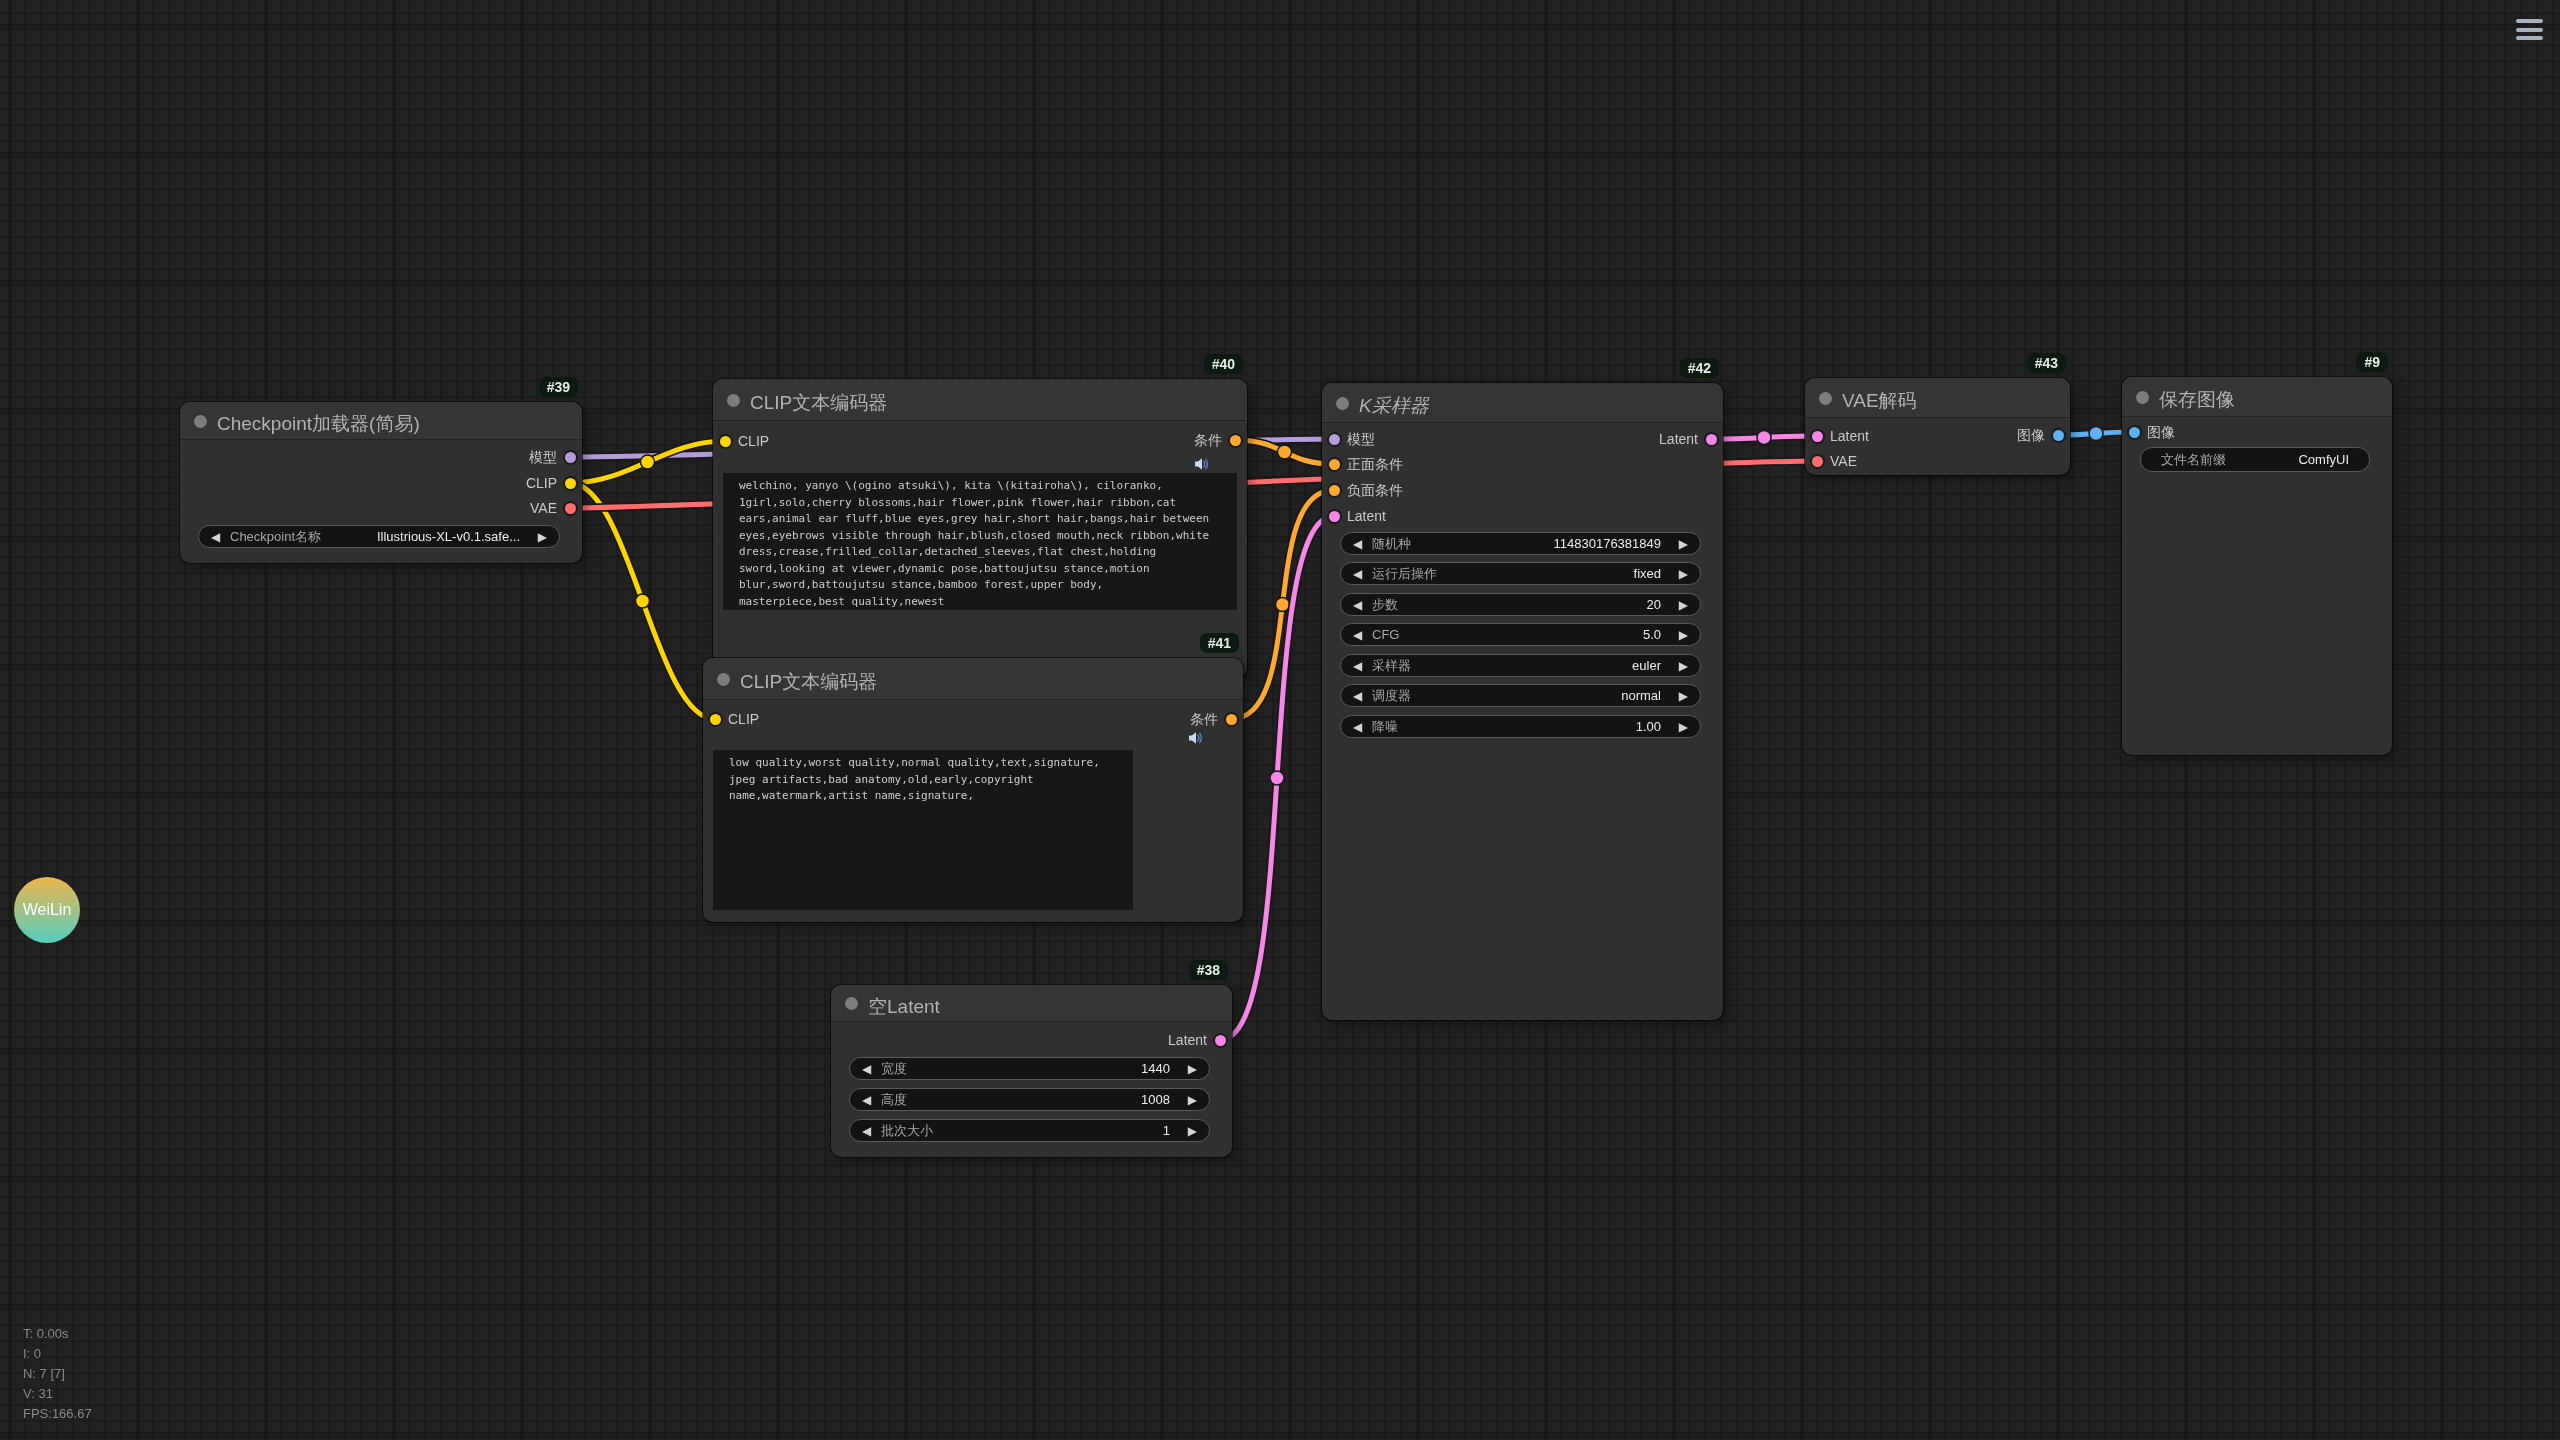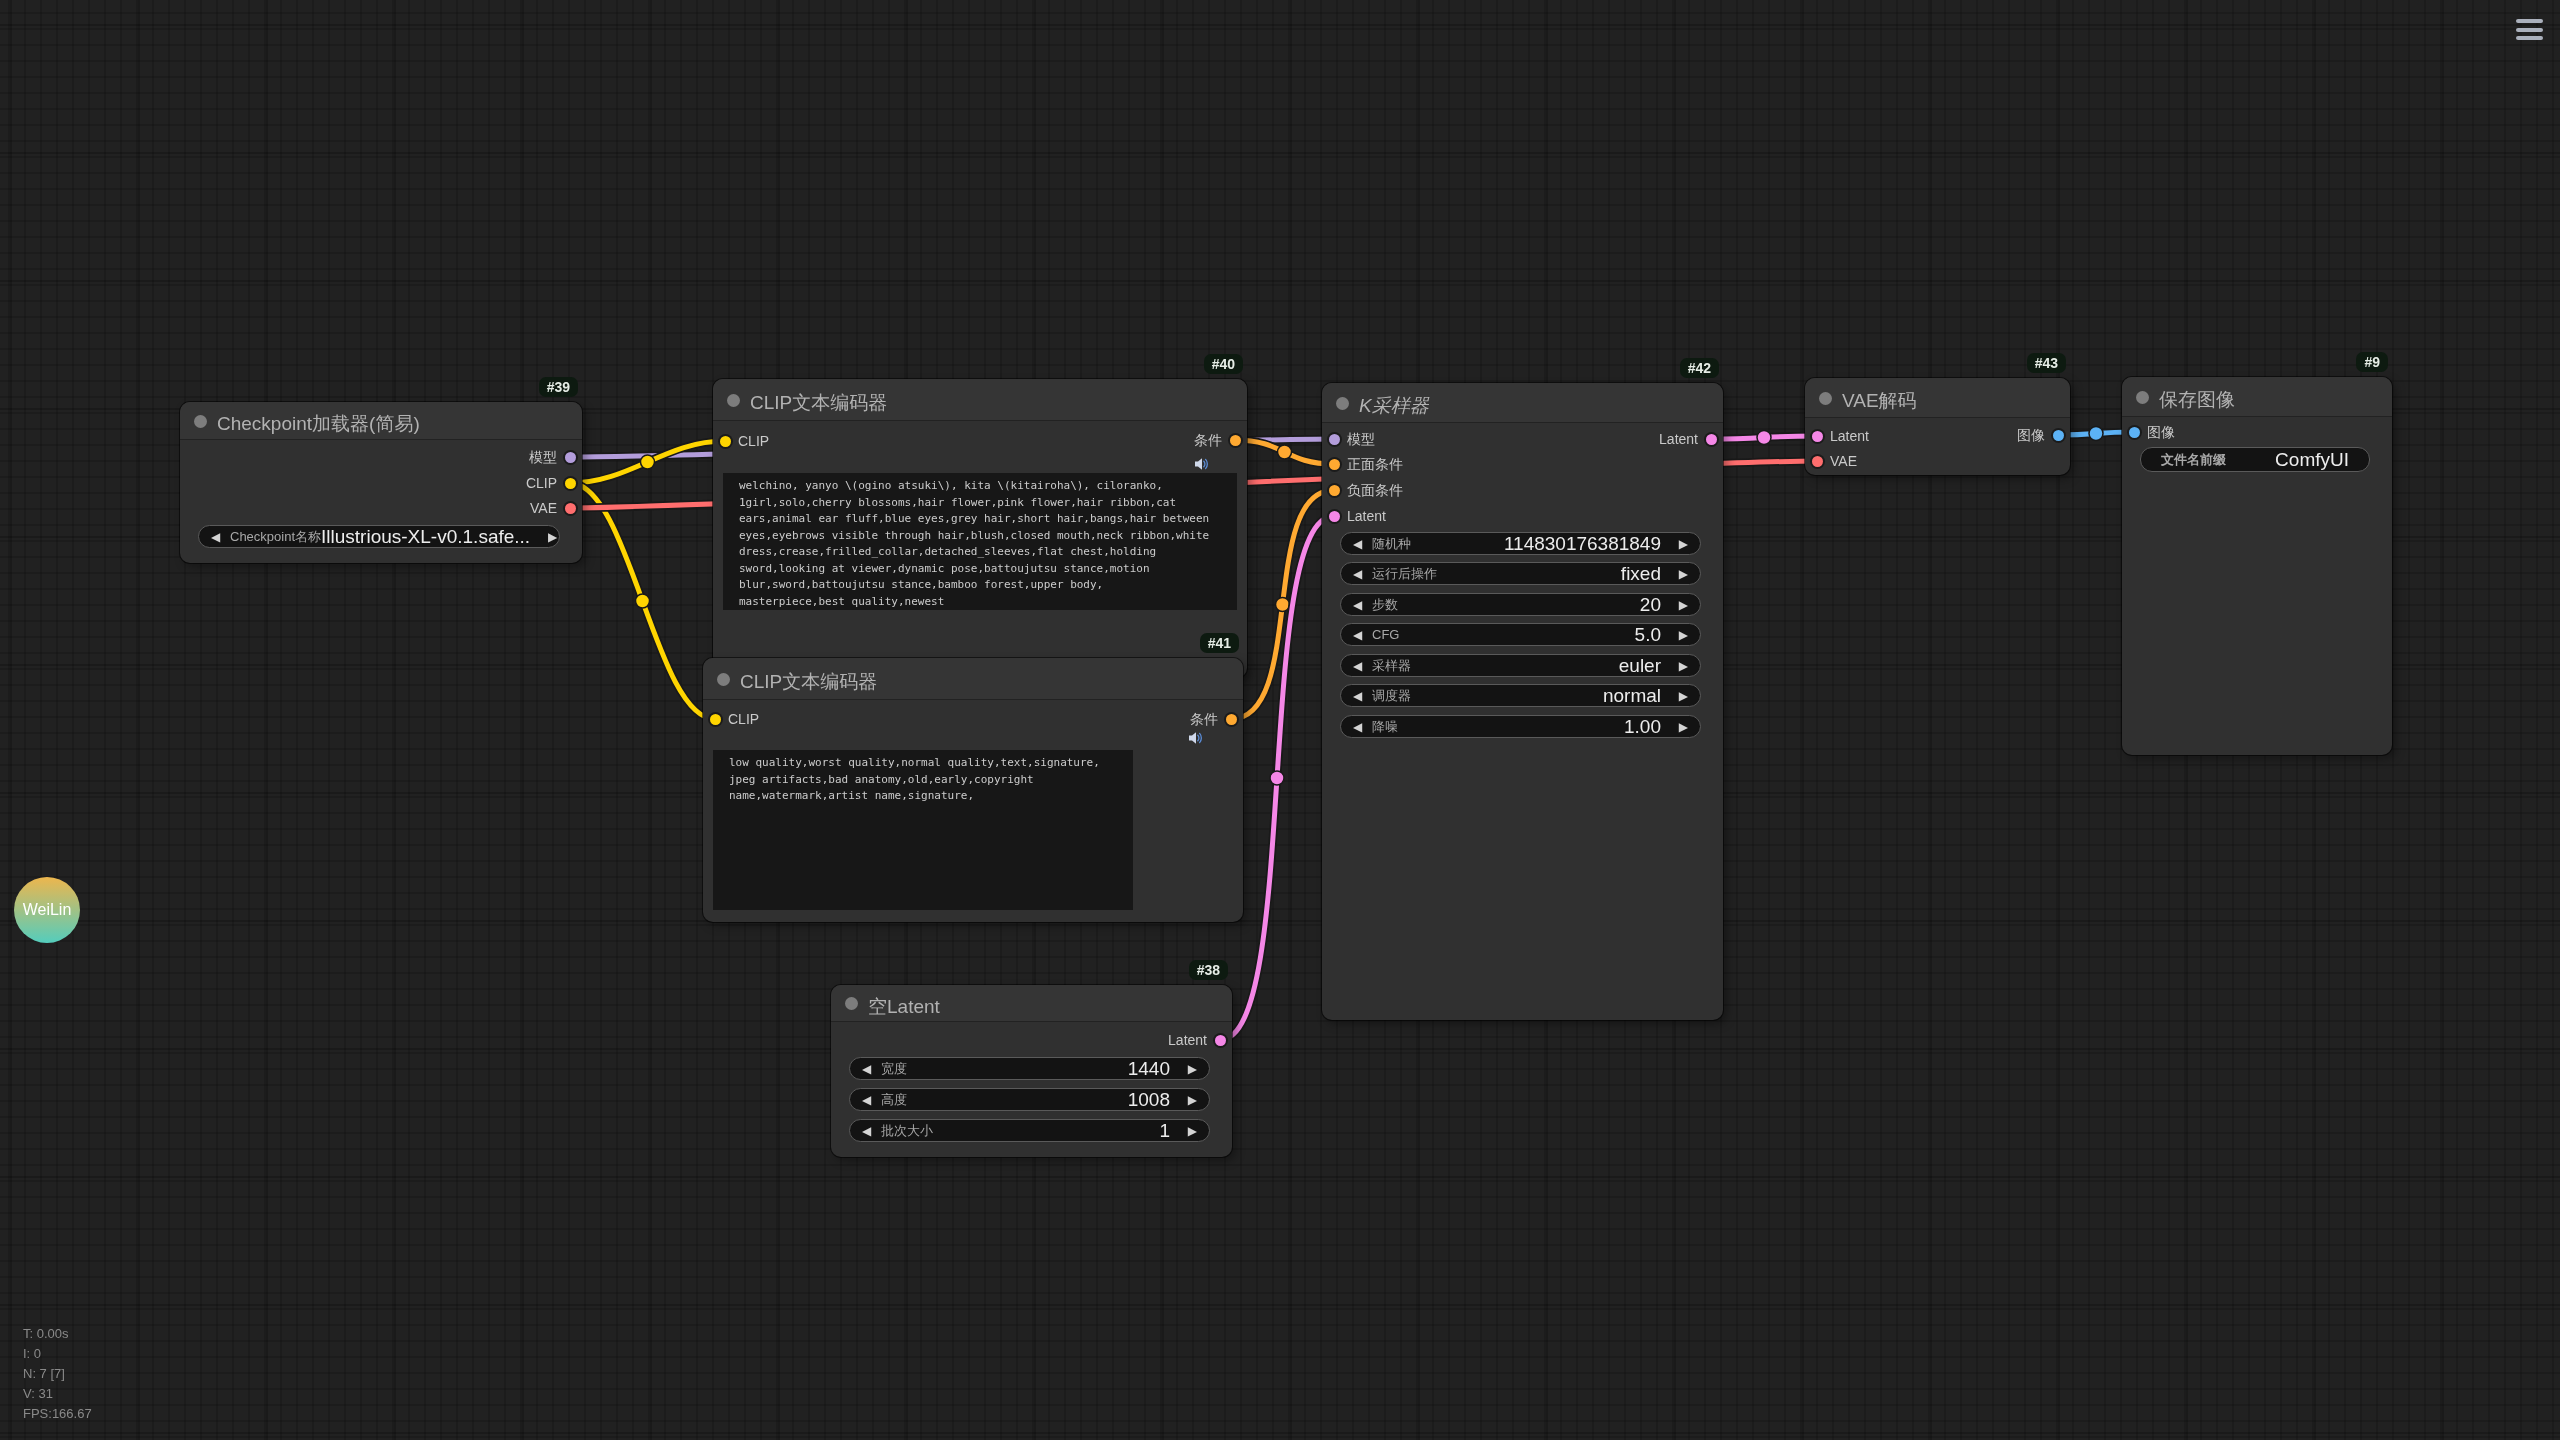--- a/index.html
+++ b/index.html
@@ -28,22 +28,22 @@
   .slot-dot.out{right:6.5px;}
   .slot-lbl{position:absolute;font-size:14px;color:#cacaca;white-space:nowrap;line-height:20px;}
   .slot-lbl.in{left:25px;}
   .slot-lbl.out{right:25px;}
   .widget{position:absolute;background:#131313;border:1px solid #5a5a5a;border-radius:12px;
     box-sizing:border-box;display:flex;align-items:center;padding:0 12px;}
   .warr{font-family:"DejaVu Sans", sans-serif;font-size:12px;color:#d4d4d4;width:15px;flex:0 0 auto;}
   .warr.r{text-align:right;}
   .wlabel{font-size:13px;color:#a8a8a8;margin-left:4px;white-space:nowrap;}
   .wspace{flex:1 1 auto;}
-  .wvalue{font-size:19px;color:#ededed;margin-right:12px;white-space:nowrap;}
-  .widget.textw .wlabel{margin-left:8px;font-weight:bold;}
+  .wvalue{font-size:13px;color:#ededed;margin-right:12px;white-space:nowrap;}
+  .widget.textw .wlabel{margin-left:8px;}
   .widget.textw .wvalue{margin-right:8px;}
   .ntext{position:absolute;background:#171717;color:#cccccc;font-family:"DejaVu Sans Mono", monospace;
     font-size:11px;line-height:16.5px;padding:5px 16px;box-sizing:border-box;white-space:pre-wrap;word-break:break-word;overflow:hidden;}
   .speaker{position:absolute;width:16px;height:16px;}
   #logo{position:absolute;z-index:3;border-radius:50%;display:flex;align-items:center;justify-content:center;
     color:#fff;font-size:16px;}
   #stats{position:absolute;z-index:3;color:#8a8a8a;font-size:13px;line-height:20px;}
   #menu-icon{position:absolute;z-index:3;display:flex;flex-direction:column;justify-content:space-between;}
   #menu-icon .bar{height:4px;border-radius:2px;background:#aab0bc;}
 </style>

